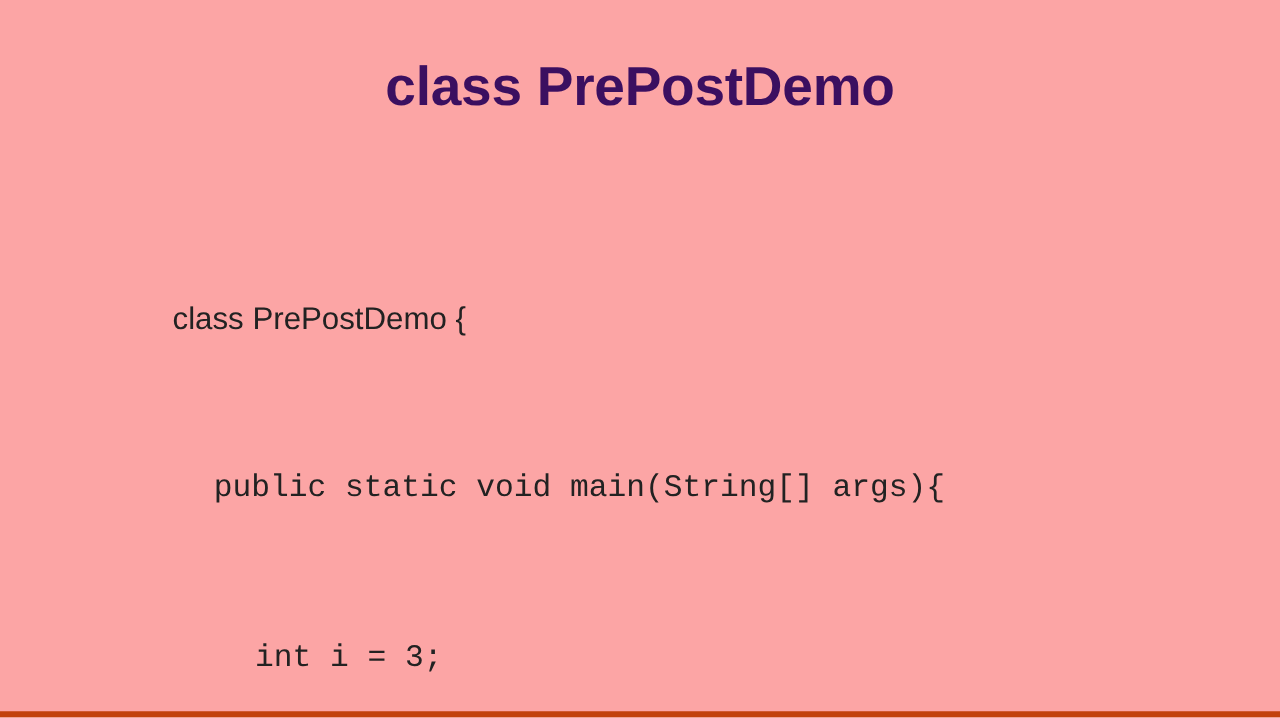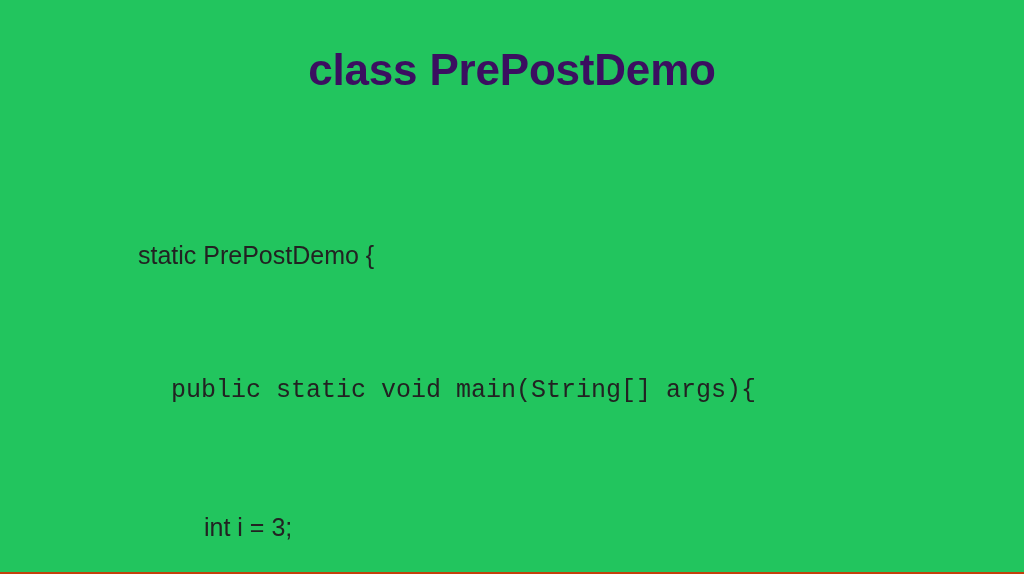--- a/index.html
+++ b/index.html
@@ -13,22 +13,22 @@
     background: #ffffff;
     font-family: "Liberation Sans", sans-serif;
     overflow: hidden;
     position: relative;
   }
   .slide {
     position: relative;
     width: 1024px;
     height: 574px;
     box-sizing: border-box;
-    background: #22c55e;
-    border-bottom: 2px solid #c2410c;
+    background: #fca5a5;
+    border-bottom: 5px solid #c2410c;
   }
   .slide-title {
     position: absolute;
     left: 0;
     top: 44px;
     width: 1024px;
     text-align: center;
     font-size: 44px;
     font-weight: bold;
     line-height: 52px;
@@ -45,32 +45,32 @@
     color: #222222;
     white-space: pre;
   }
   .code-line {
     display: block;
     height: 34px;
     white-space: pre;
   }
   .indent-0 { padding-left: 0px; }
   .indent-1 { padding-left: 33px; font-family: Liberation Mono, monospace; }
-  .indent-2 { padding-left: 66px; }
+  .indent-2 { padding-left: 66px; font-family: Liberation Mono, monospace; }
 </style>
 </head>
 <body>
 
 <div class="slide">
 
   <div class="slide-title">class PrePostDemo</div>
 
   <div class="code-block">
 
-    <span class="code-line indent-0">static PrePostDemo {</span>
+    <span class="code-line indent-0">class PrePostDemo {</span>
 
     <span class="code-line indent-1">public static void main(String[] args){</span>
 
     <span class="code-line indent-2">int i = 3;</span>
 
     
 
     
 
     

